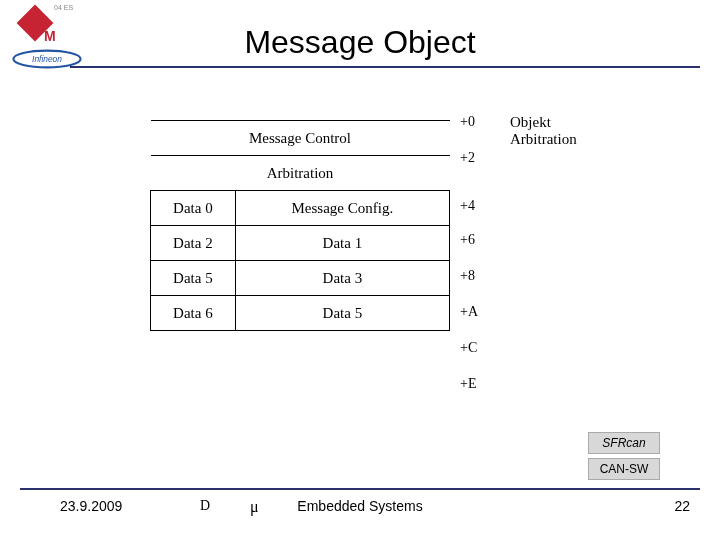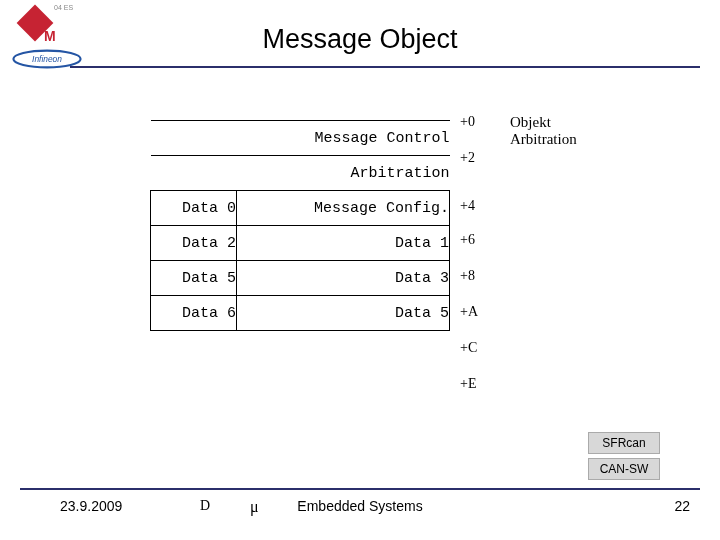--- a/index.html
+++ b/index.html
@@ -18,21 +18,21 @@
     height: 540px;
     position: relative;
   }
   
   .title {
     position: absolute;
     top: 24px;
     left: 0;
     width: 100%;
     text-align: center;
-    font-size: 27px;
+    font-size: 32px;
     font-weight: 400;
     color: #000;
   }
   .hr {
     position: absolute;
     top: 66px;
     left: 70px;
     right: 20px;
     height: 0;
     border-top: 2px solid #2b2f6b;
@@ -77,24 +77,23 @@
     font-family: "Times New Roman", Times, serif;
     font-size: 15px;
   }
   .diagram table {
     border-collapse: collapse;
     width: 100%;
   }
   .diagram td {
     border: 1px solid #000;
     height: 34px;
-    text-align: right;
+    text-align: center;
     vertical-align: middle;
     padding: 0;
-    font-family: Liberation Mono, monospace;
   }
   td.noL { border-left: none; }
   td.noR { border-right: none; }
   .arb-tall { height: 50px; }
 
   .offset {
     position: absolute;
     left: 310px;
     font-family: "Times New Roman", Times, serif;
     font-size: 14px;
@@ -114,21 +113,21 @@
     right: 60px;
     width: 70px;
     height: 20px;
     line-height: 20px;
     text-align: center;
     font-size: 12px;
     background: #d8d8d8;
     border: 1px solid #aaa;
     color: #000;
   }
-  .pill.top { top: 432px; }
+  .pill.top { top: 432px; font-style: italic; }
   .pill.bot { top: 458px; }
 
   
   .footer-line {
     position: absolute;
     left: 20px;
     right: 20px;
     top: 488px;
     border-top: 2px solid #2b2f6b;
     height: 0;

